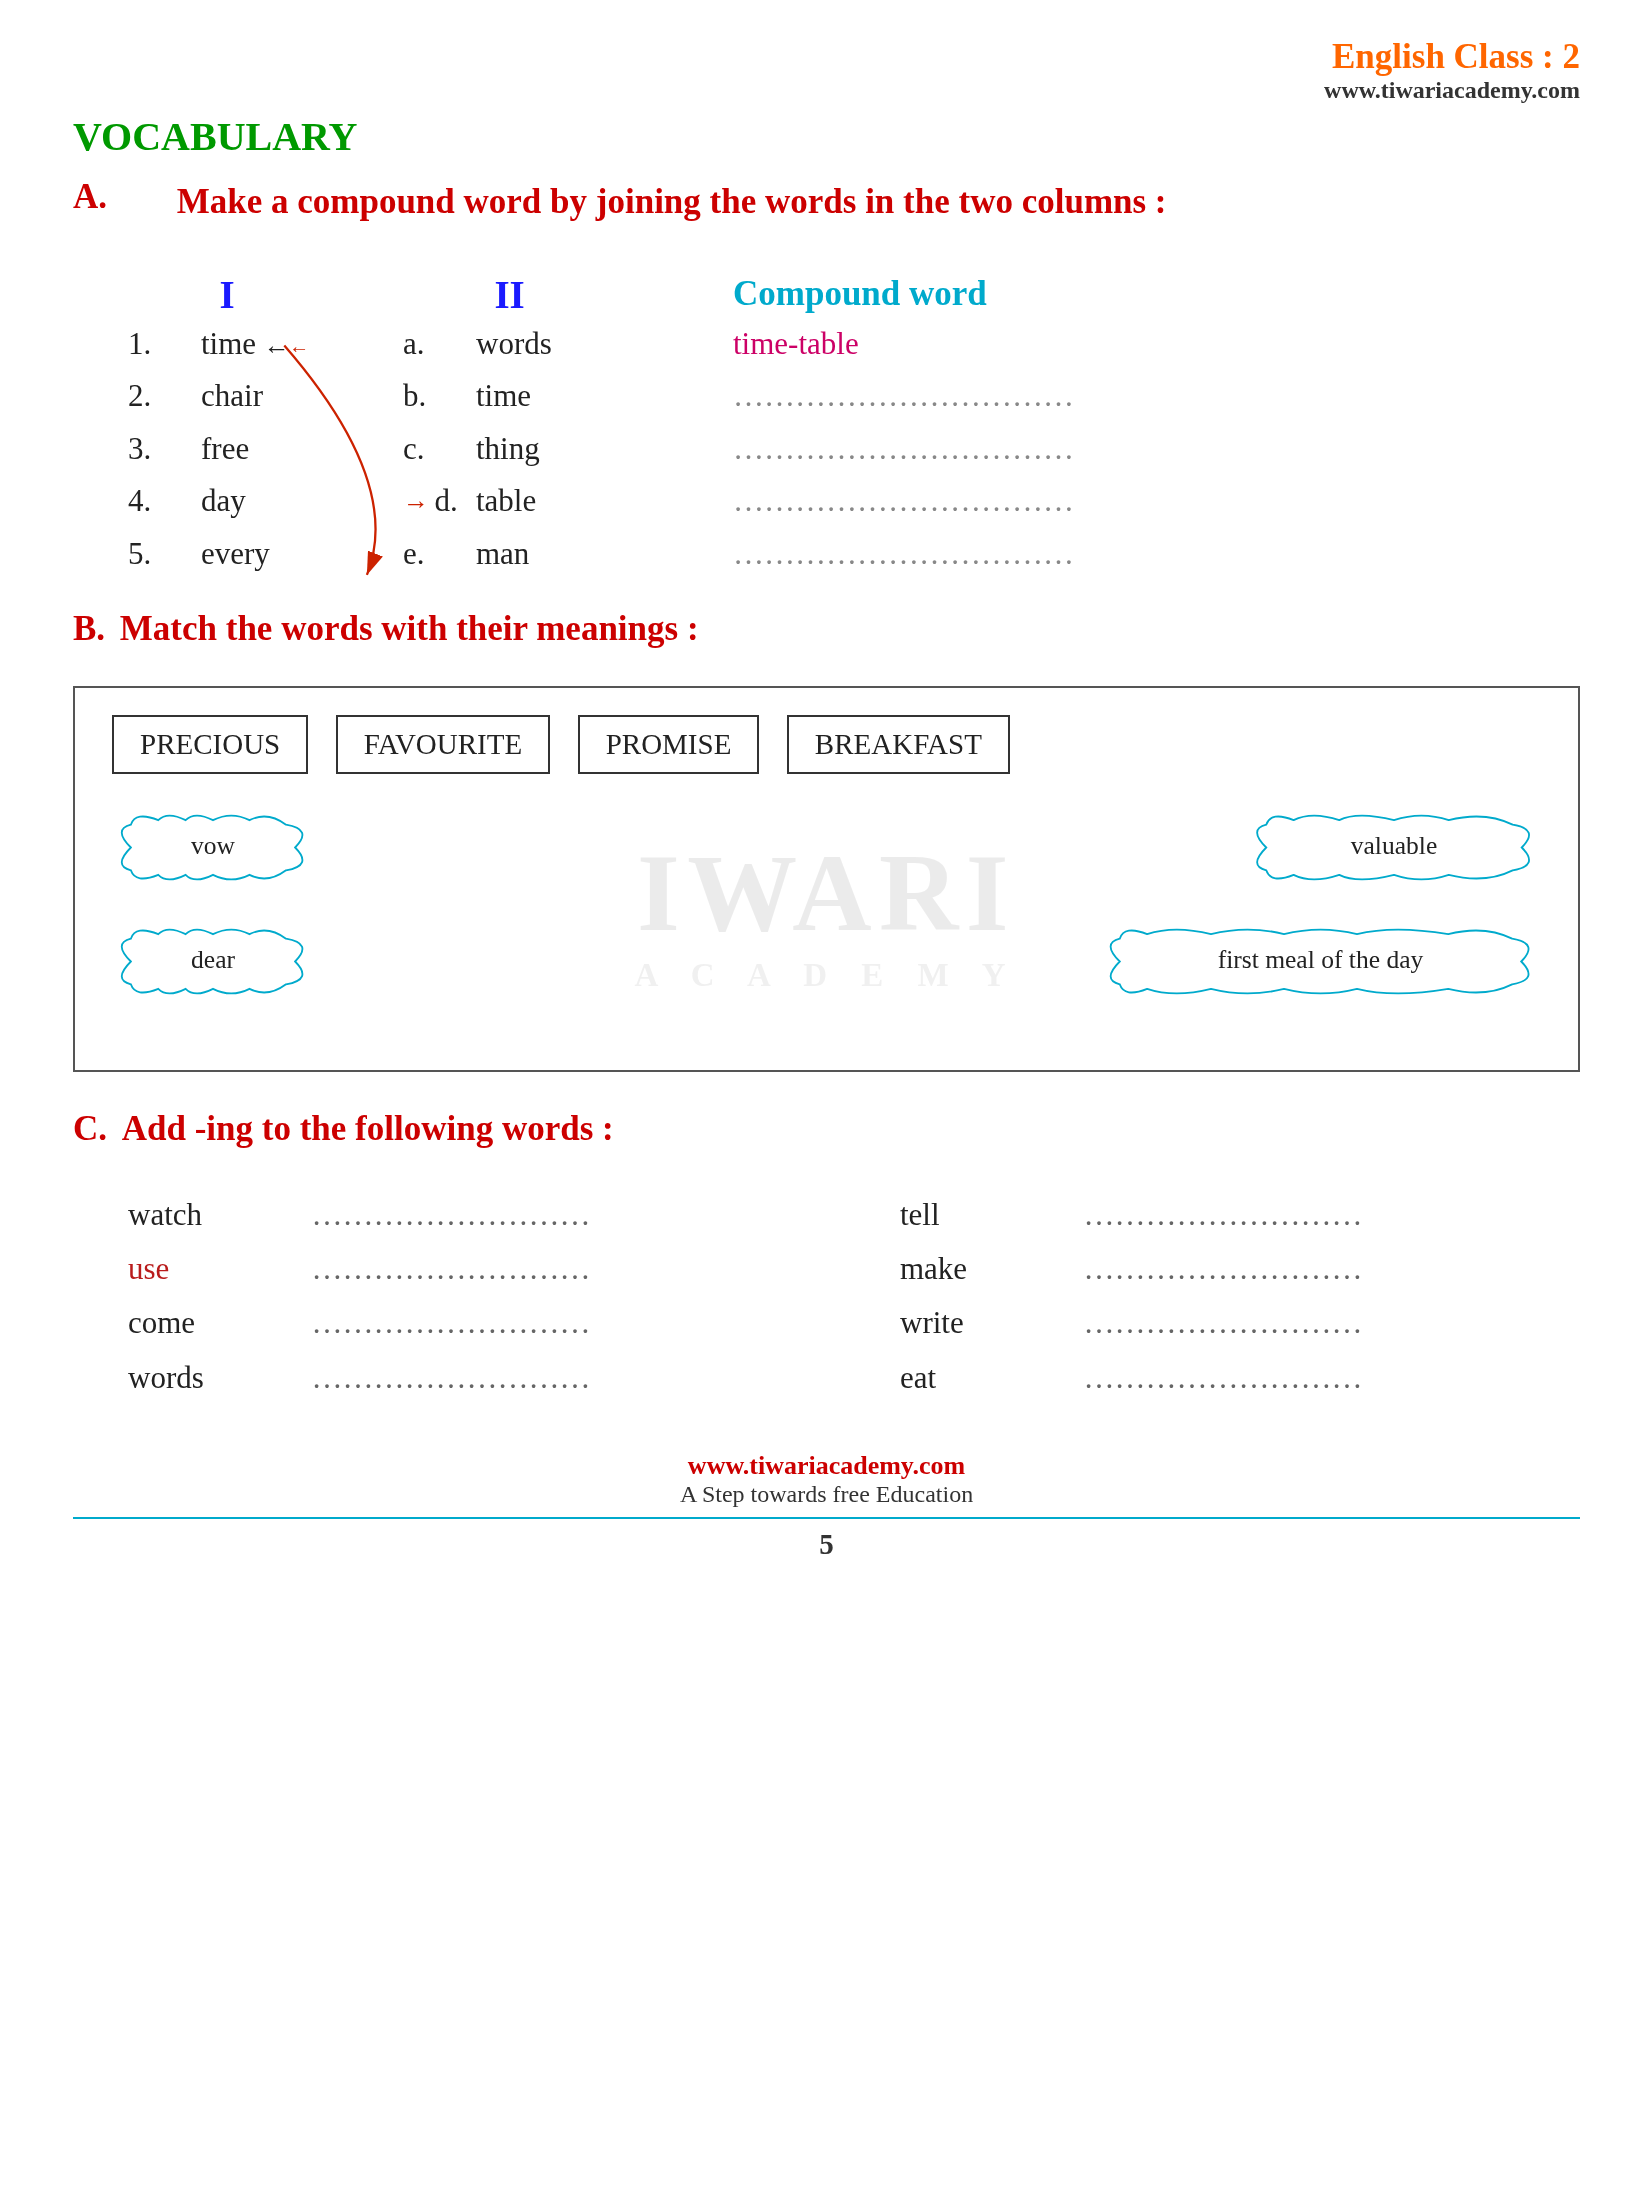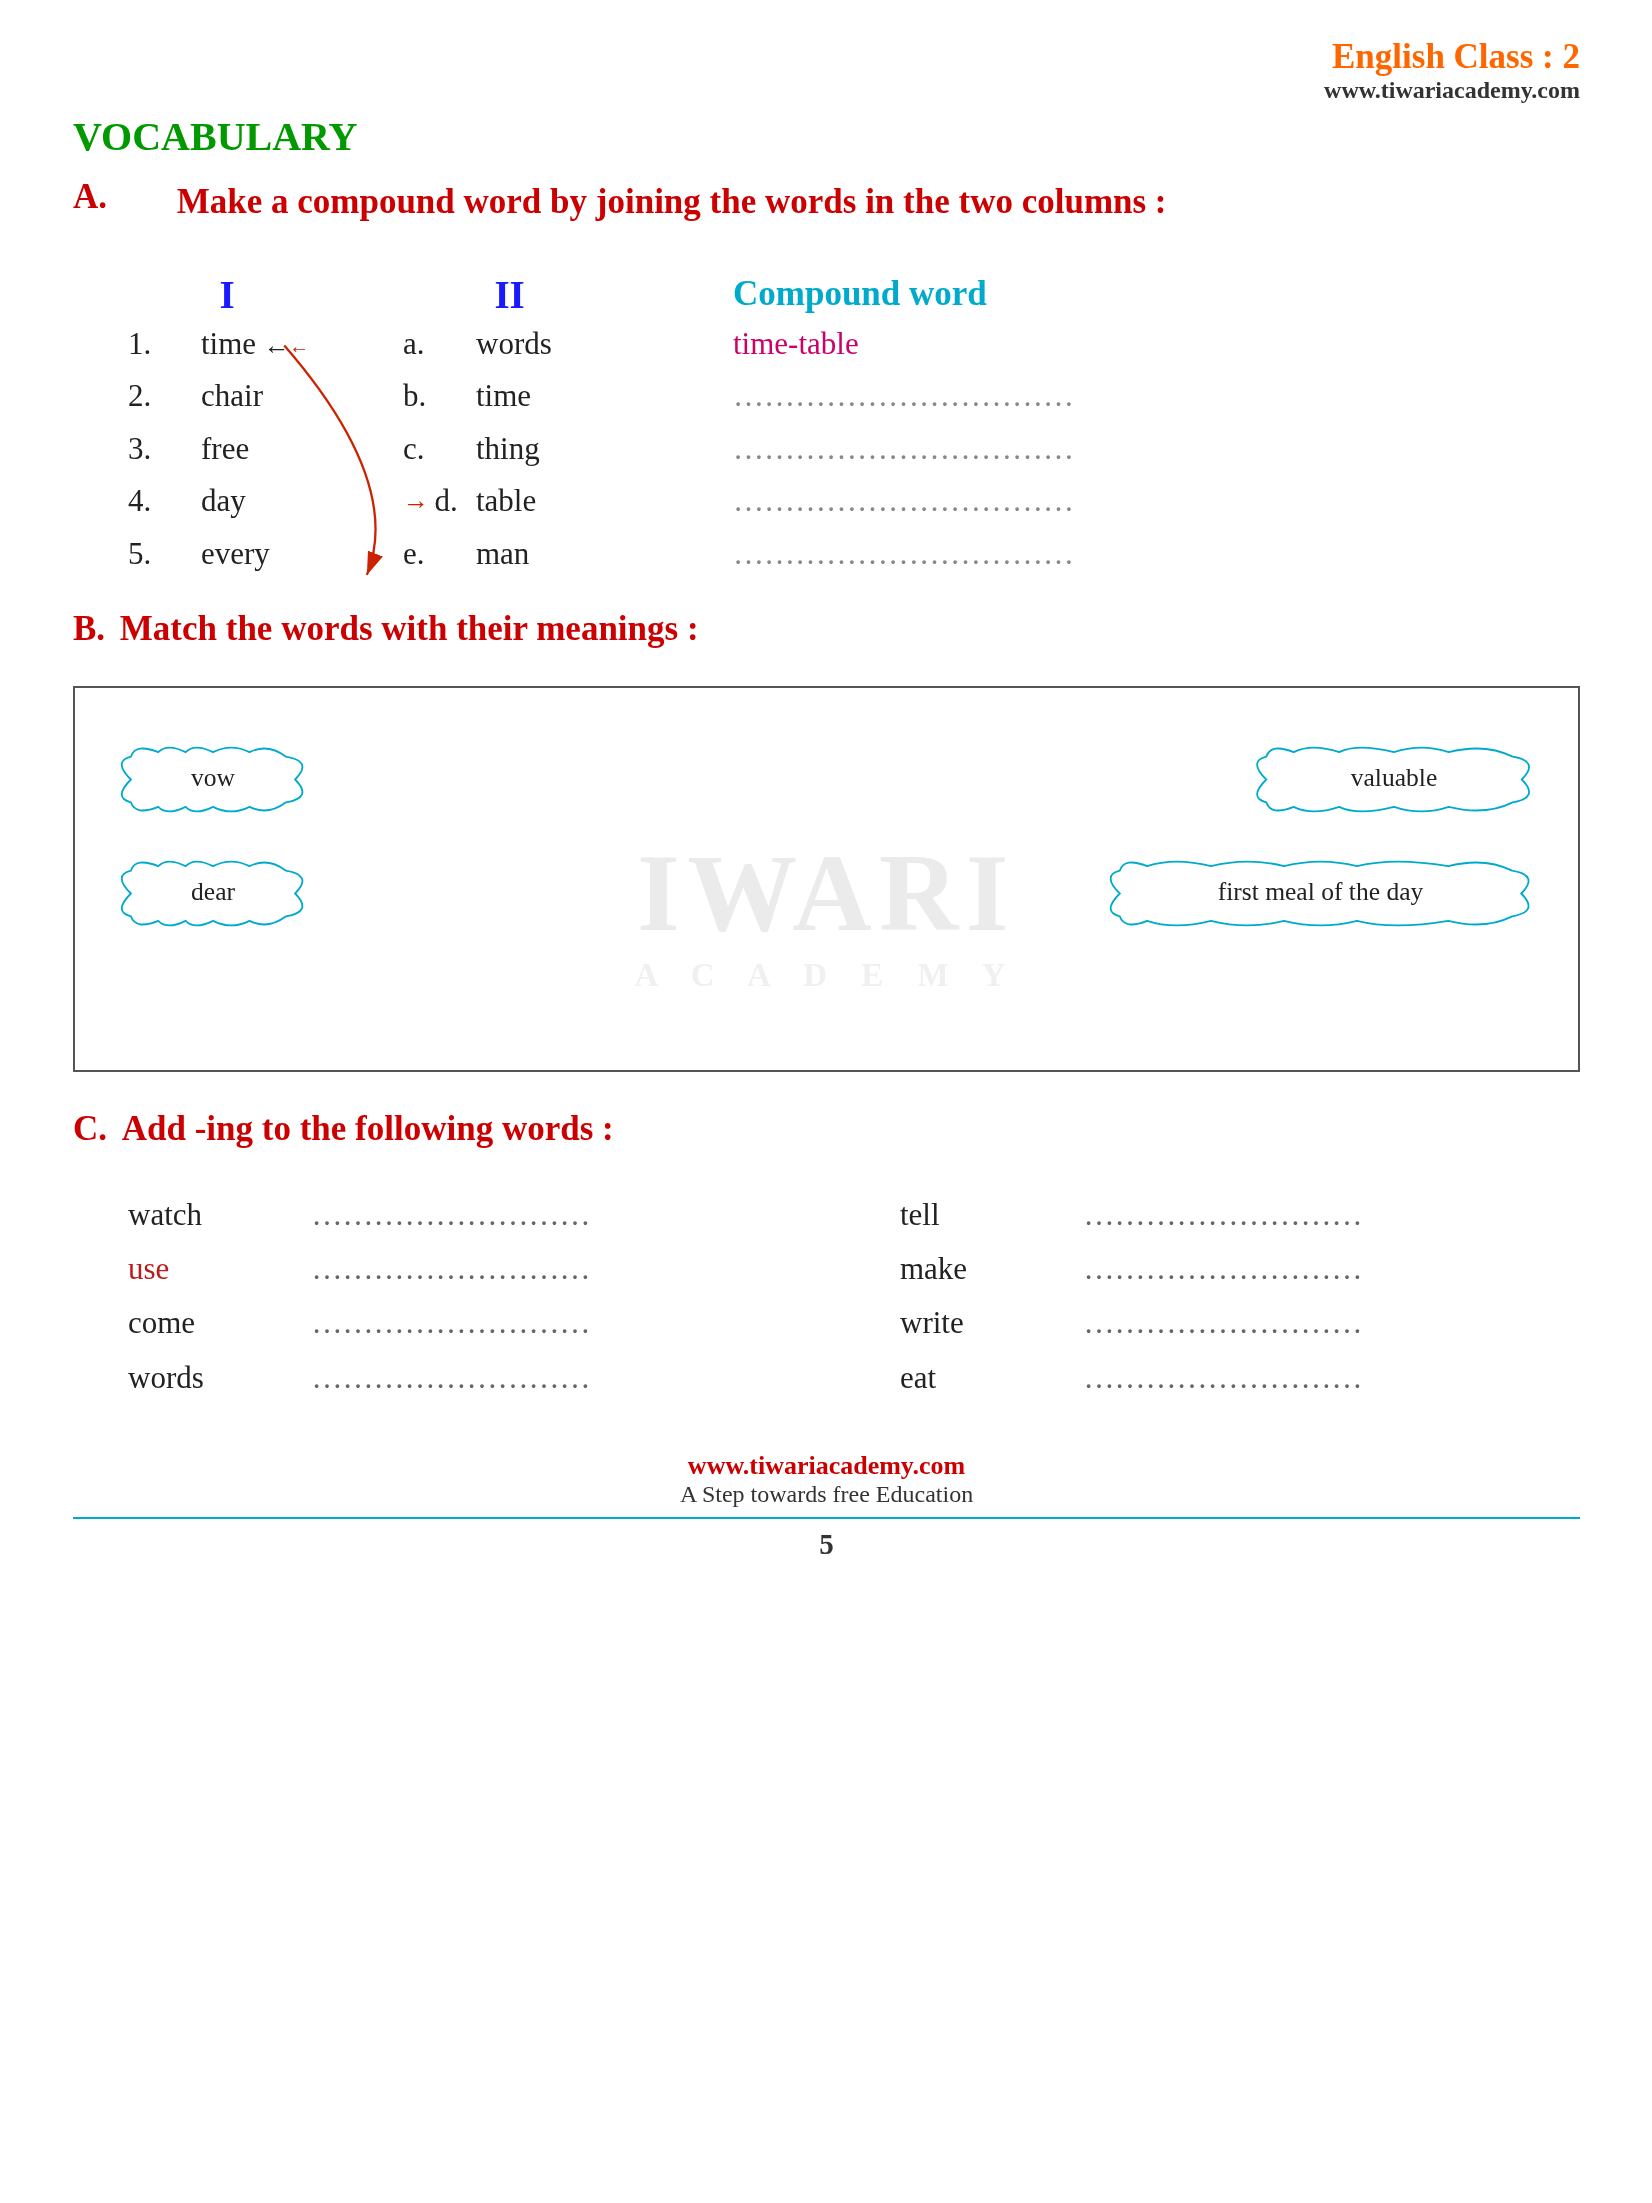--- a/index.html
+++ b/index.html
@@ -224,20 +224,26 @@
   </div>
 
   <div style="margin-bottom:37px;">
     <div style="display:flex; align-items:flex-start; gap:14.7px; margin-bottom:18.4px;">
       <span class="section-b-label">B.</span>
       <span class="section-b-label">Match the words with their meanings :</span>
     </div>
 
     <div class="match-box">
 
+      <div class="word-boxes-row">
+        <div class="word-box">PRECIOUS</div>
+        <div class="word-box">FAVOURITE</div>
+        <div class="word-box">PROMISE</div>
+        <div class="word-box">BREAKFAST</div>
+      </div>
 
       <div style="position:absolute; top:50%; left:50%; transform:translate(-50%,-30%); opacity:0.12; font-size:83px; font-weight:bold; color:#888; pointer-events:none; z-index:0; white-space:nowrap; text-align:center;">
         <div style="font-size:110px; color:#666; letter-spacing:7.3px;">IWARI</div>
         <div style="font-size:33px; letter-spacing:13px; color:#888;">A C A D E M Y</div>
       </div>
 
       <div style="display:flex; justify-content:space-between; align-items:center; margin-top:27.5px; position:relative; z-index:1;">
 
         <div style="display:flex; flex-direction:column; gap:37px;">
 

